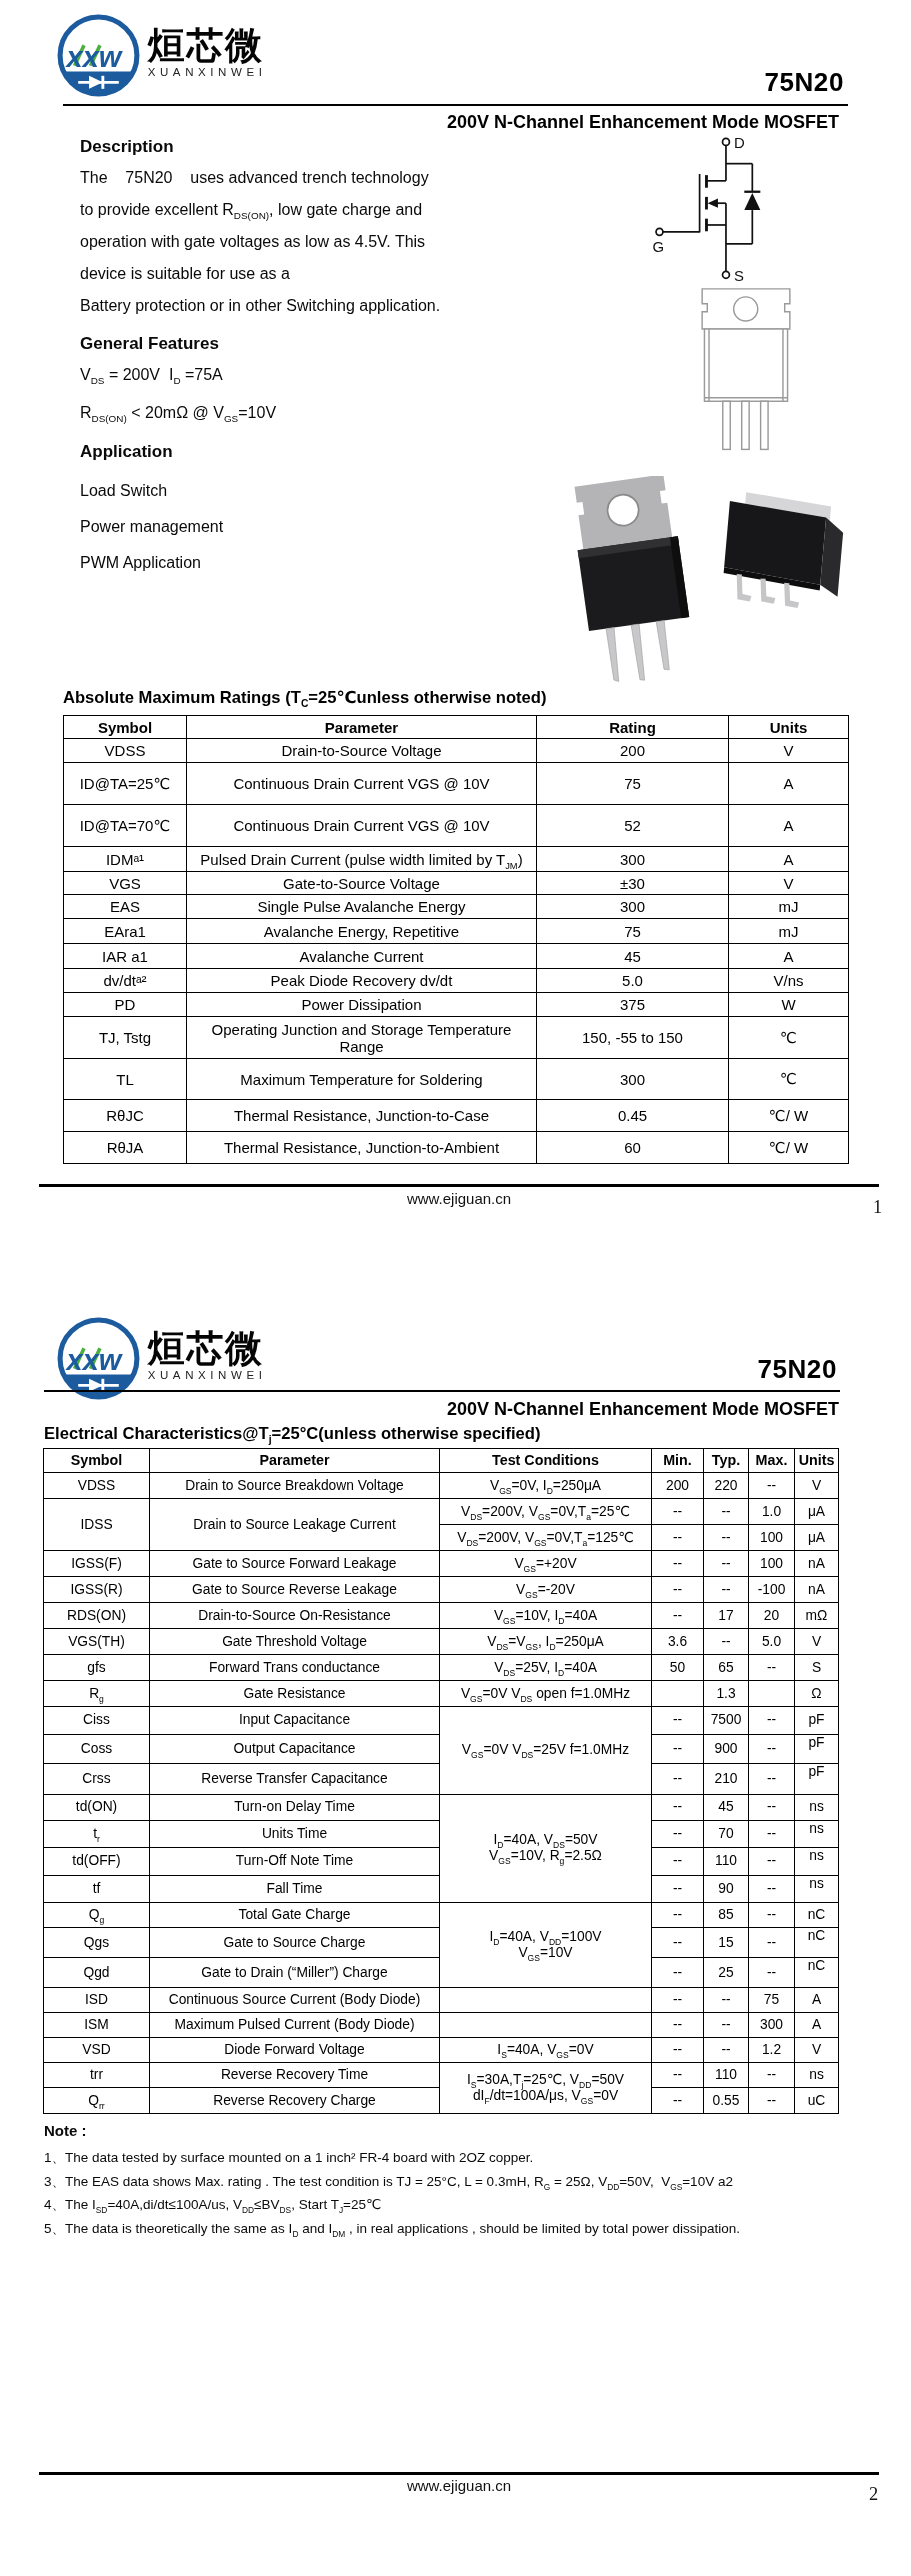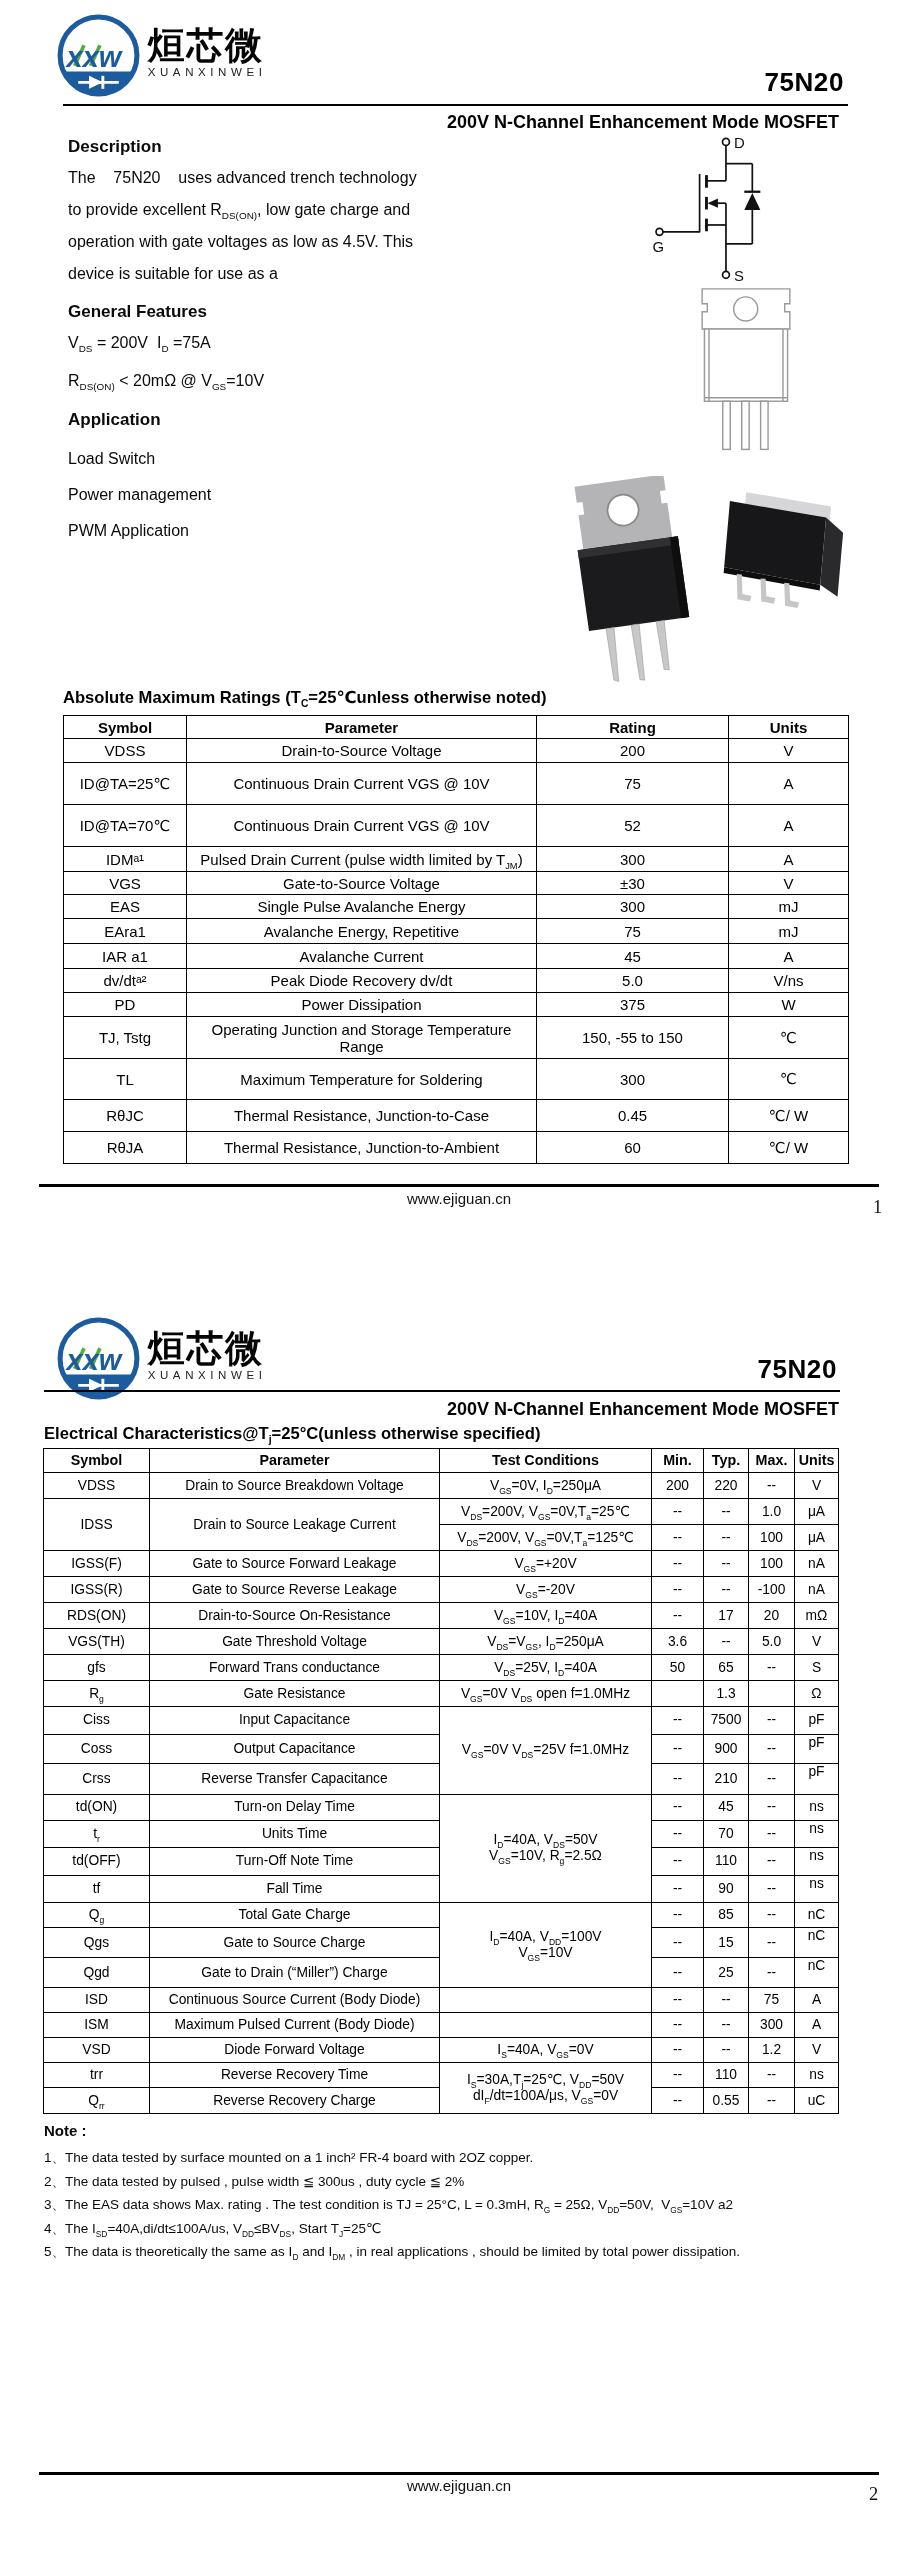--- a/index.html
+++ b/index.html
@@ -5,21 +5,21 @@
   html,body{margin:0;padding:0;background:#ffffff;}
   #doc{position:relative;width:911px;height:2576px;background:#ffffff;
        font-family:"Liberation Sans","DejaVu Sans",sans-serif;color:#000;overflow:hidden;}
   .abs{position:absolute;}
   .rule{position:absolute;background:#000;}
   sub{font-size:62%;line-height:0;}
   .part-title{position:absolute;font-weight:bold;font-size:26px;text-align:right;letter-spacing:0.6px;}
   .subtitle{position:absolute;font-weight:bold;font-size:18px;text-align:right;}
   .sec-title{position:absolute;font-weight:bold;font-size:16.6px;}
   
-  .textcol{position:absolute;left:68px;top:137px;width:396px;font-size:16px;color:#0a0a0a;}
+  .textcol{position:absolute;left:80px;top:137px;width:396px;font-size:16px;color:#0a0a0a;}
   .textcol .h{font-weight:bold;font-size:17px;height:32px;}
   .textcol .ln{height:32px;white-space:pre-wrap;}
   .textcol .feat{height:38px;white-space:pre-wrap;}
   .textcol .app{height:36px;}
   
   table{border-collapse:collapse;table-layout:fixed;position:absolute;background:#fff;}
   .t1{border:1.7px solid #000;}
   .t1 th,.t1 td{border:1.1px solid #000;border-top-width:1.7px;border-bottom-width:1.7px;
       text-align:center;vertical-align:middle;font-size:15px;padding:0 4.6px;overflow:hidden;}
   .t1 th{font-weight:bold;}
@@ -71,20 +71,21 @@
     <div class="part-title" style="left:660px;top:67px;width:184px;">75N20</div>
     <div class="rule" style="left:63px;top:104px;width:785px;height:2.3px;"></div>
     <div class="subtitle" style="left:402px;top:112px;width:437px;">200V N-Channel Enhancement Mode MOSFET</div>
 
     <div class="textcol">
       <div class="h">Description</div>
       <div class="ln">The    75N20    uses advanced trench technology</div>
       <div class="ln">to provide excellent R<sub>DS(ON)</sub>, low gate charge and</div>
       <div class="ln">operation with gate voltages as low as 4.5V. This</div>
       <div class="ln">device is suitable for use as a</div>
+      <div class="ln">Battery protection or in other Switching application.</div>
       <div class="h" style="margin-top:5.2px;">General Features</div>
       <div class="feat">V<sub>DS</sub> = 200V  I<sub>D</sub> =75A</div>
       <div class="feat">R<sub>DS(ON)</sub> &lt; 20mΩ @ V<sub>GS</sub>=10V</div>
       <div class="h">Application</div>
       <div class="app" style="margin-top:8px;">Load Switch</div>
       <div class="app">Power management</div>
       <div class="app">PWM Application</div>
     </div>
 
     <svg class="abs" style="left:640px;top:135px;" width="149" height="149" viewBox="0 0 260 260">
@@ -517,21 +518,20 @@
             <td>0.55</td>
             <td>--</td>
             <td>uC</td>
           </tr>
     </tbody>
       </table>
 
     <div class="notes">
       <div class="nh">Note :</div>
       <div class="ni">1、The data tested by surface mounted on a 1 inch² FR-4 board with 2OZ copper.</div>
-      <div class="ni">2、The data tested by pulsed , pulse width ≦ 300us , duty cycle ≦ 2%</div>
       <div class="ni">3、The EAS data shows Max. rating . The test condition is TJ = 25°C, L = 0.3mH, R<sub>G</sub> = 25Ω, V<sub>DD</sub>=50V,  V<sub>GS</sub>=10V a2</div>
       <div class="ni">4、The I<sub>SD</sub>=40A,di/dt≤100A/us, V<sub>DD</sub>≤BV<sub>DS</sub>, Start T<sub>J</sub>=25℃</div>
       <div class="ni">5、The data is theoretically the same as I<sub>D</sub> and I<sub>DM</sub> , in real applications , should be limited by total power dissipation.</div>
     </div>
 
     <div class="rule" style="left:39px;top:2472px;width:840px;height:2.9px;"></div>
     <div class="site" style="left:39px;top:2477px;width:840px;">www.ejiguan.cn</div>
     <div class="pagenum" style="left:869px;top:2484px;">2</div>
   </div>
 

